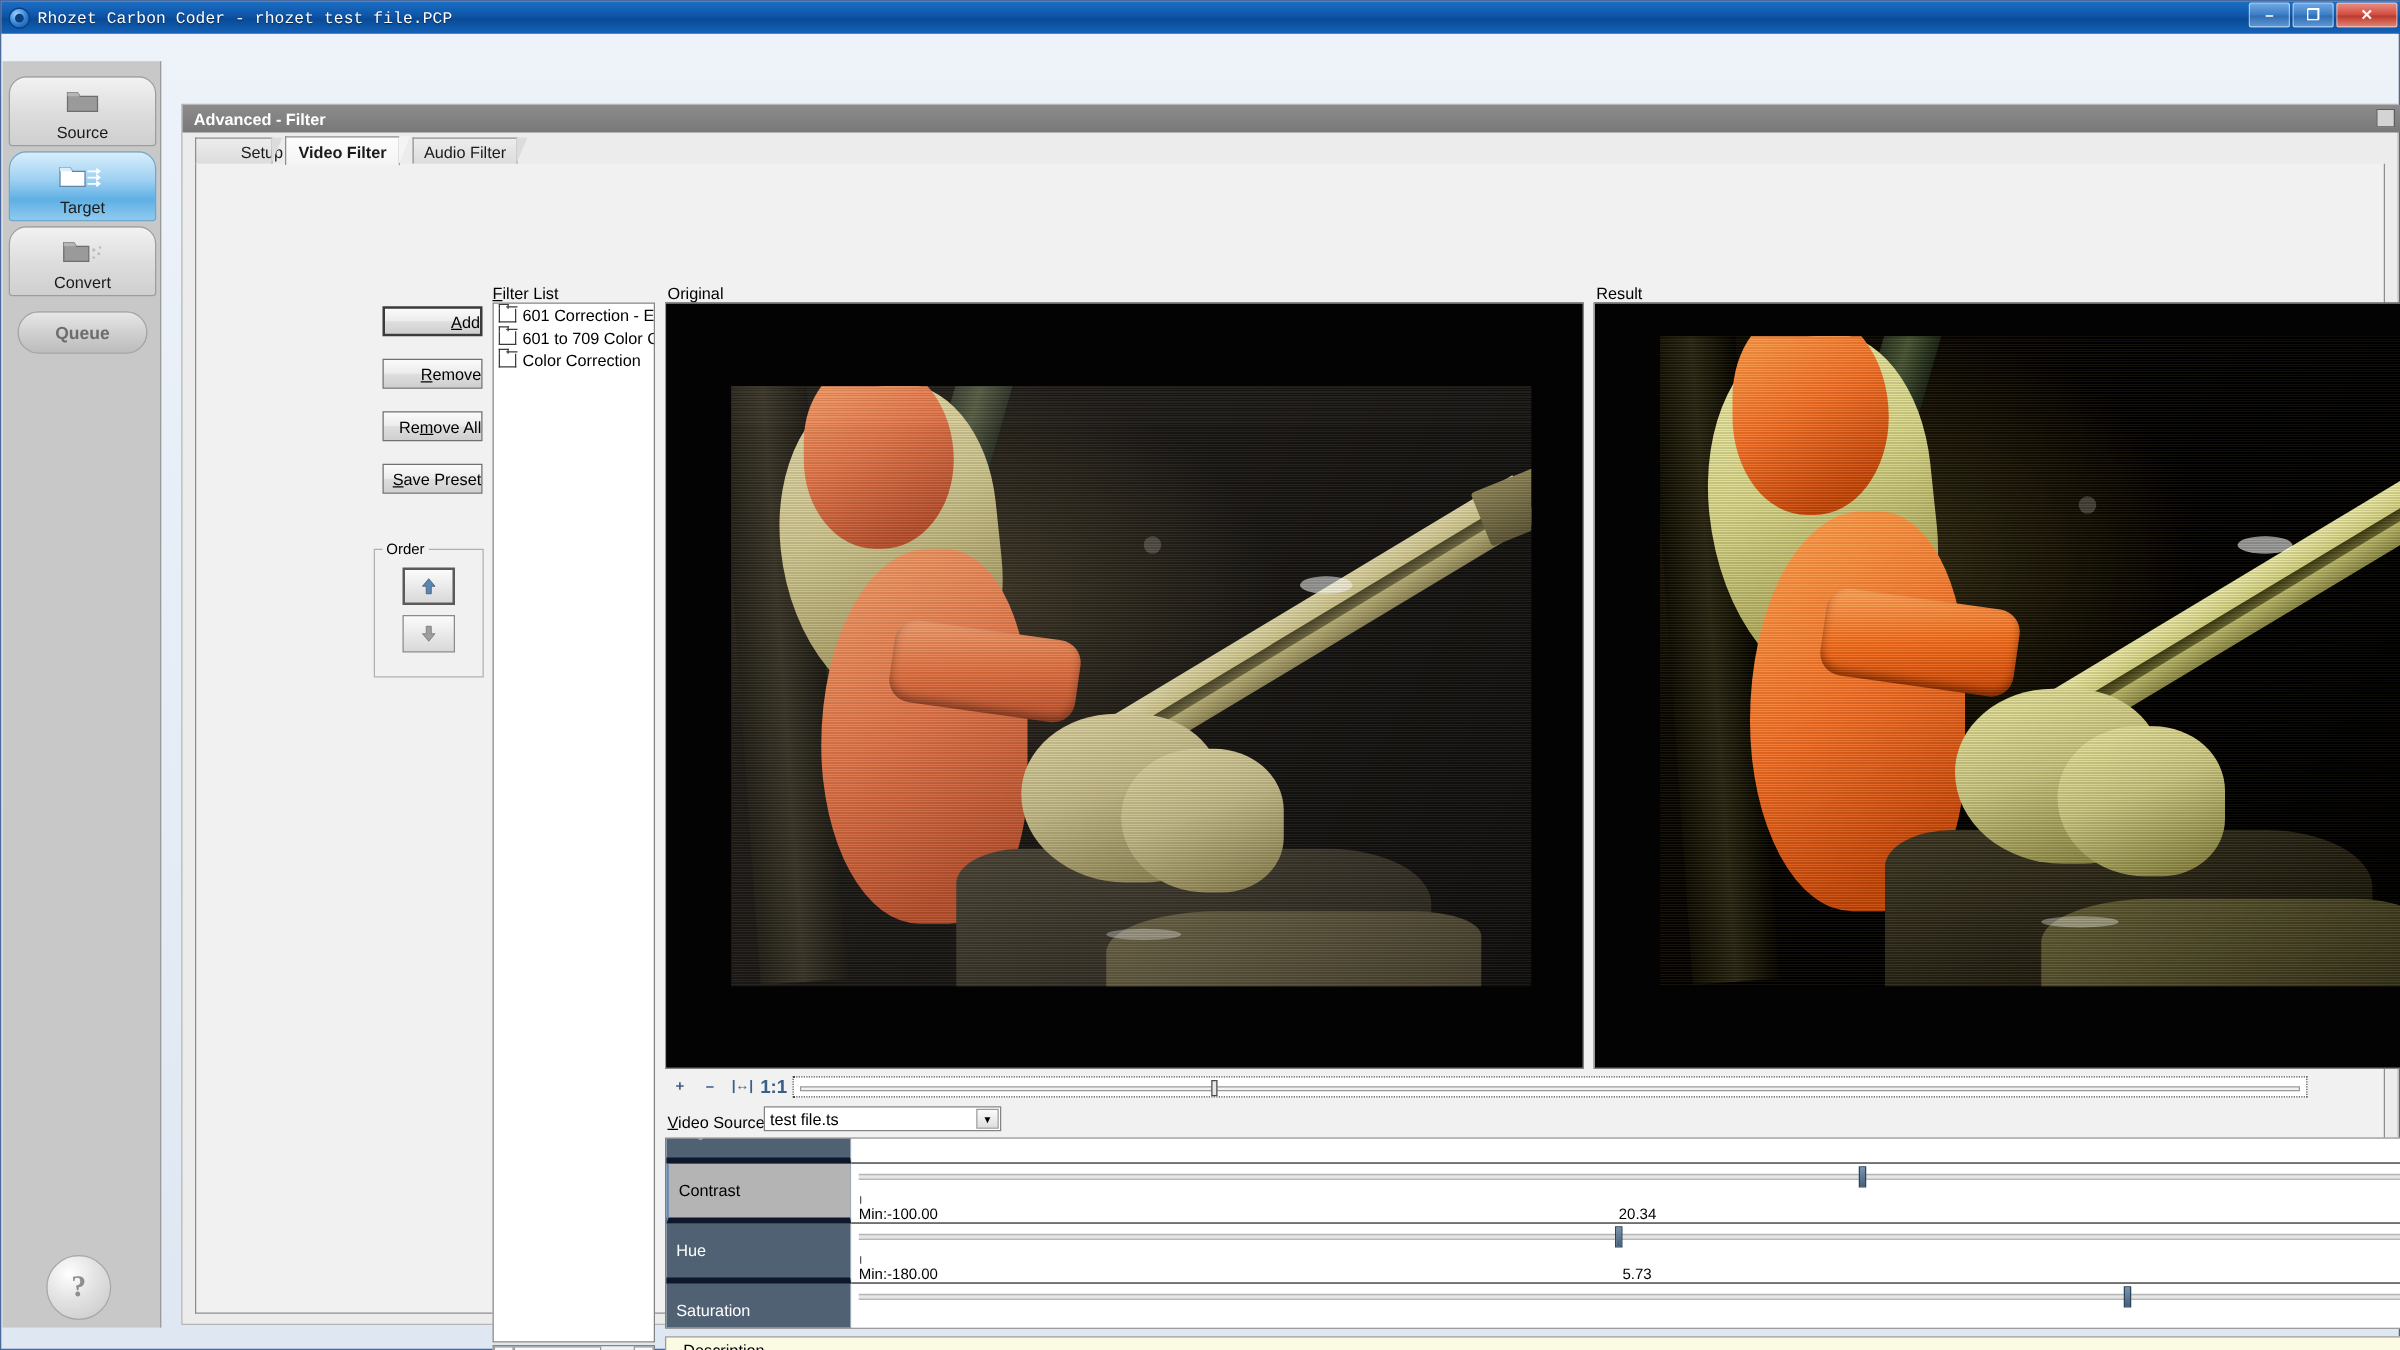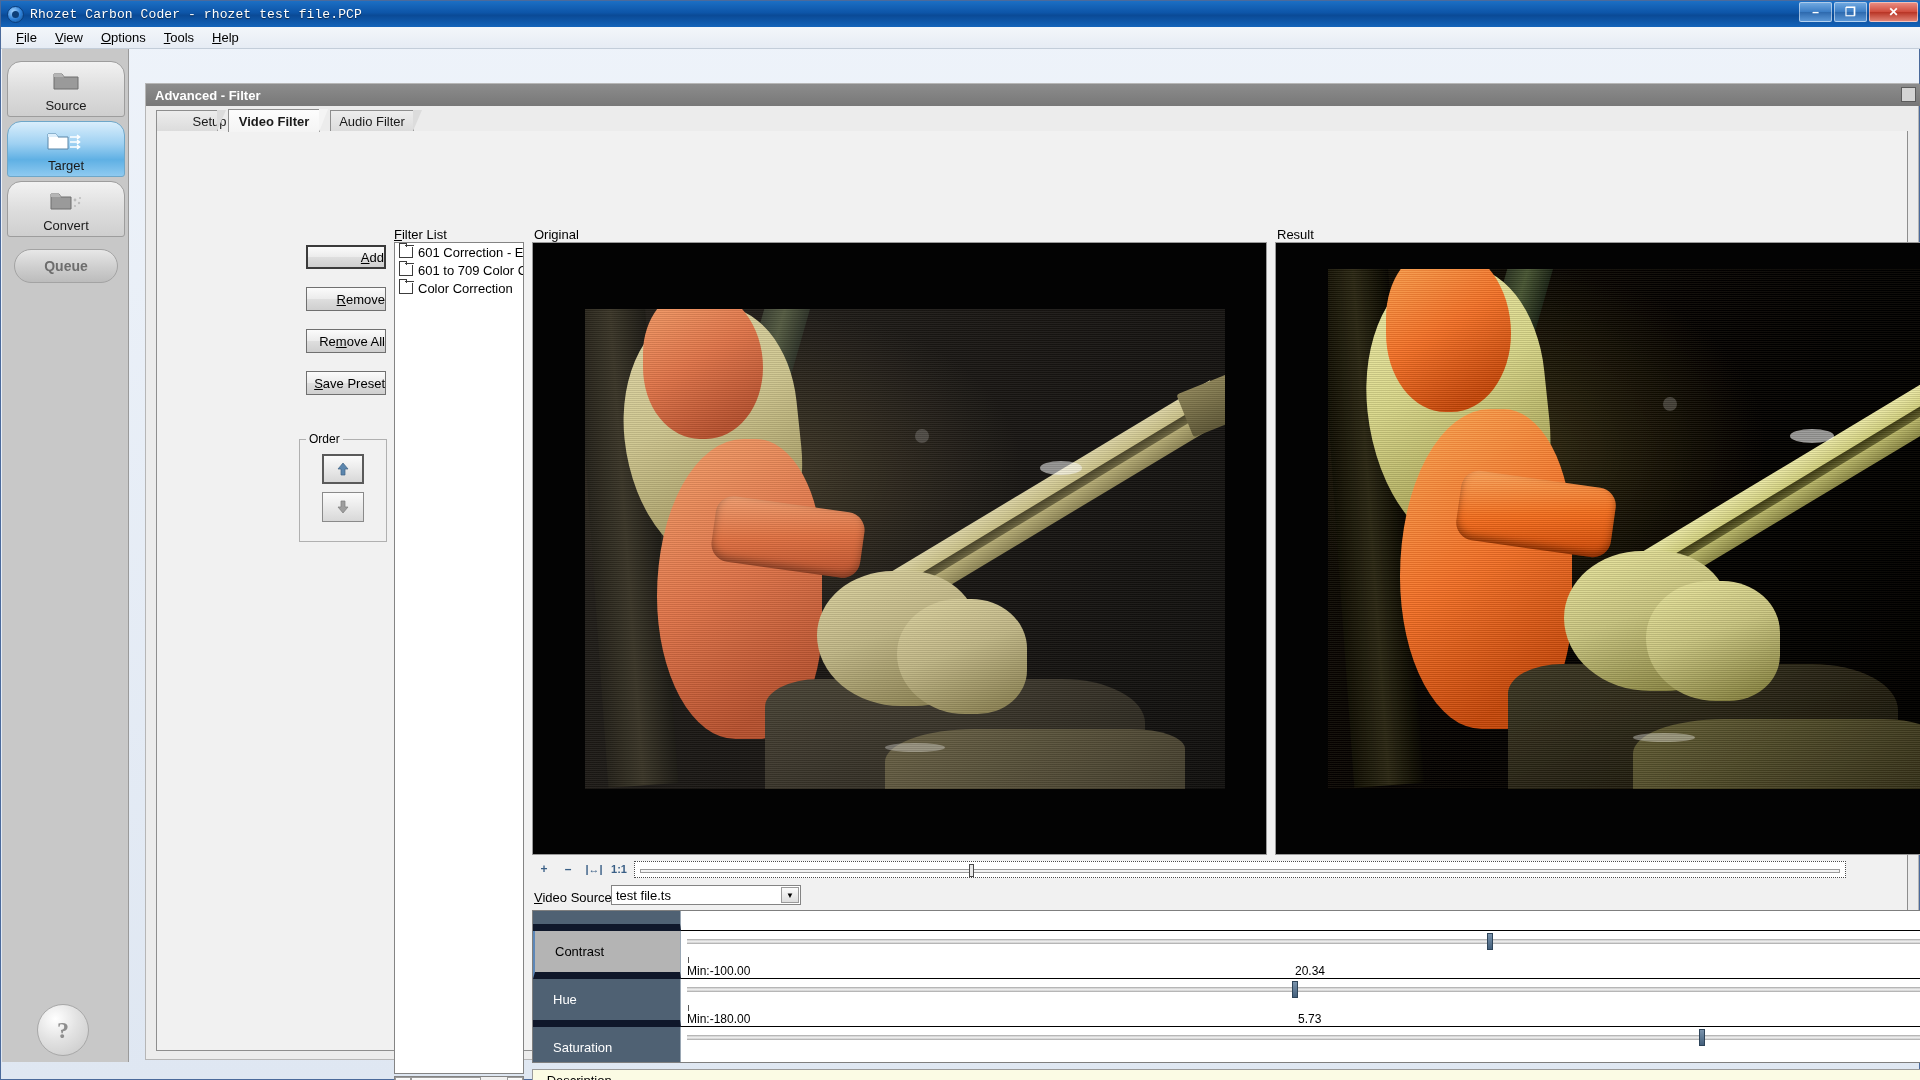--- a/index.html
+++ b/index.html
@@ -291,22 +291,22 @@
 
   
   #sliderGrid {
     position:absolute; left:386px; top:826px; width:1504px; height:153px;
     background:#ffffff; border:1px solid #7f7f7f; overflow:hidden;
   }
   .srow { position:absolute; left:0; width:1504px; height:48px; }
   .sname {
     position:absolute; left:0; top:0; width:148px; height:48px;
     background:#4f6173; color:#ffffff; font-size:13px;
-    display:flex; align-items:center; padding-left:20px;
-    border-right:1px solid #9aa7b4; border-bottom:7px solid #0f172a;
+    display:flex; align-items:center; padding-left:8px;
+    border-right:1px solid #9aa7b4; border-bottom:5px solid #0f172a;
     cursor:pointer;
   }
   .sname.sel { background:#b4b4b4; color:#000; border-left:2px solid #5c87b8; }
   .sbody {
     position:absolute; left:148px; top:0; width:1356px; height:48px;
     border-bottom:1px solid #000; background:#fff;
   }
   .stick { position:absolute; top:2px; width:1px; height:6px; background:#555; }
   .slbl { position:absolute; top:9px; font-size:12px; color:#000; }
   .strack {
@@ -405,27 +405,20 @@
   <div id="titlebar">
     <div class="tb-icon"></div>
     <div class="tb-text">Rhozet Carbon Coder - rhozet test file.PCP</div>
     <div id="winbtns">
       <div class="wb">–</div>
       <div class="wb">❐</div>
       <div class="wb close">✕</div>
     </div>
   </div>
 
-  <div id="menubar">
-    <div class="mi"><u>F</u><span>ile</span></div>
-    <div class="mi"><u>V</u><span>iew</span></div>
-    <div class="mi"><u>O</u><span>ptions</span></div>
-    <div class="mi"><u>T</u><span>ools</span></div>
-    <div class="mi"><u>H</u><span>elp</span></div>
-  </div>
 
   <div id="leftnav">
 
     <div class="navbtn" style="top:12px;">
       <span class="ic">
         <svg width="30" height="26" viewBox="0 0 30 26">
           <path d="M3 6 L11 6 L13 9 L27 9 L27 21 L3 21 Z" fill="#9a9a9a" stroke="#6e6e6e" stroke-width="1"></path>
           <path d="M3 6 L11 6 L13 9 L3 9 Z" fill="#b5b5b5"></path>
         </svg>
       </span>
@@ -588,21 +581,21 @@
           <div class="glint" style="left:335px; top:128px; width:14px; height:14px; opacity:.35;"></div>
           <div class="scan"></div>
         </div>
       </div>
     </div>
 
     <div id="prevTools">
       <div class="ptool" style="left:0; width:20px;">+</div>
       <div class="ptool" style="left:24px; width:20px;">–</div>
       <div class="ptool" style="left:48px; width:24px; font-size:11px;">|↔|</div>
-      <div class="ptool" style="left:74px; width:22px; font-size:11px;">1:1</div>
+      <div class="ptool" style="left:74px; width:22px; font-size:15px;">1:1</div>
       <div id="prevSlider">
         <div id="prevTrack"></div>
         <div id="prevThumb"></div>
       </div>
     </div>
 
     <div id="vsLabel"><u>V</u>ideo Source:</div>
     <div id="vsCombo">
       <span>test file.ts</span>
       <span class="arrow">▼</span>

